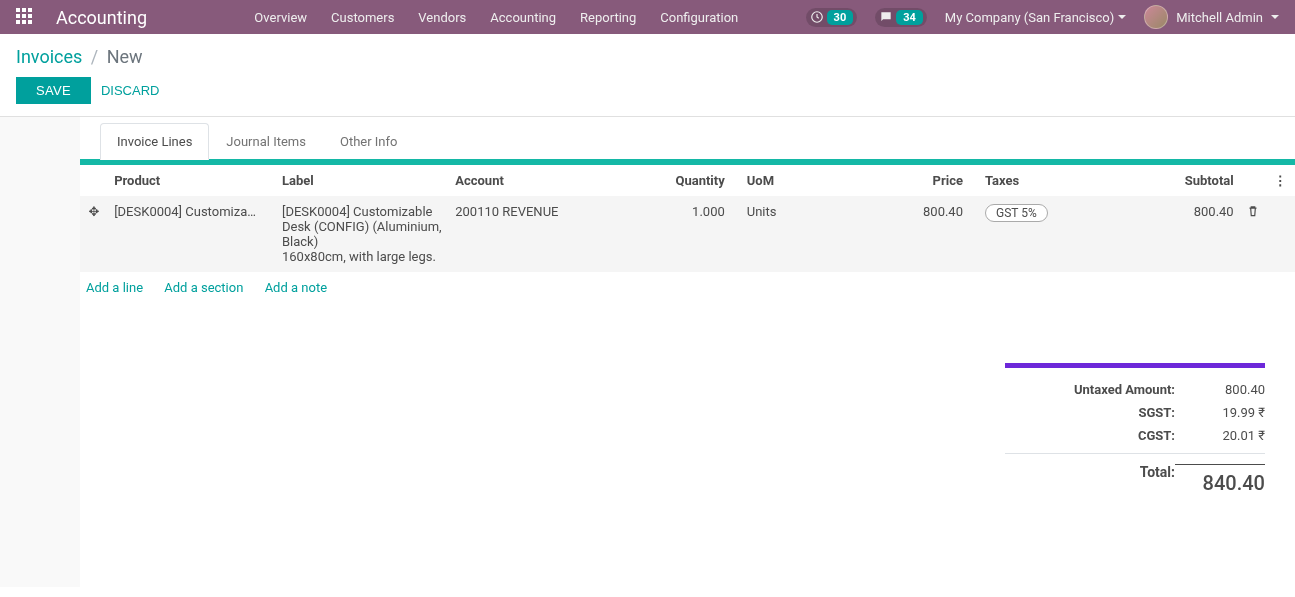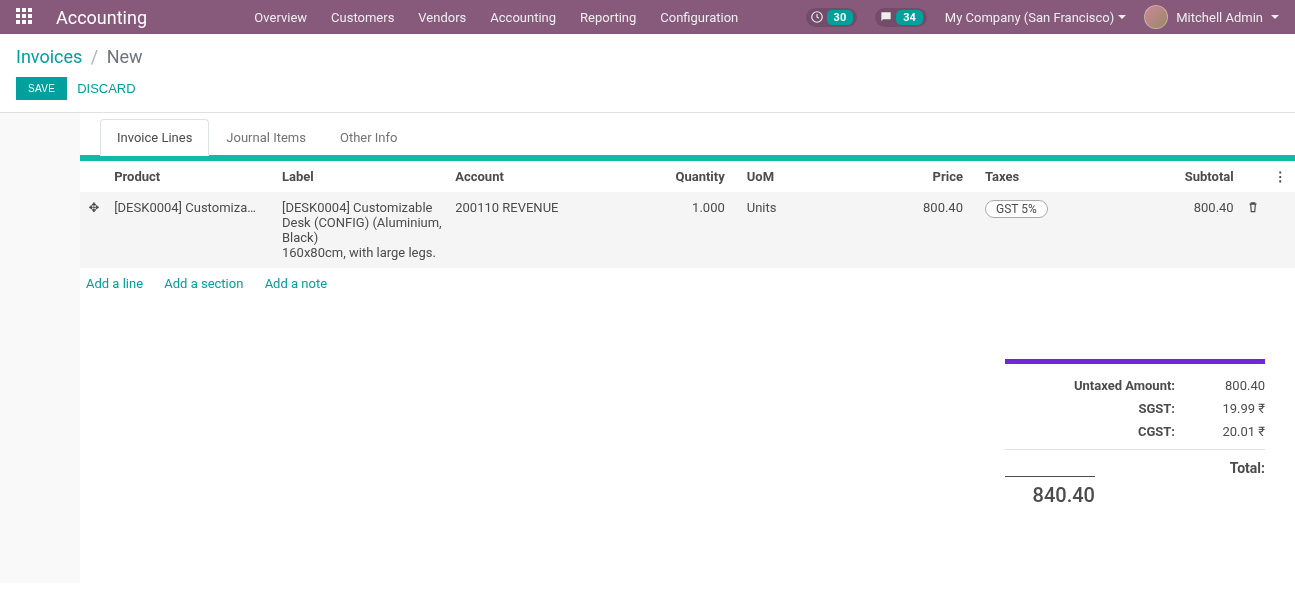--- a/index.html
+++ b/index.html
@@ -20,21 +20,21 @@
 .user-menu { display: flex; align-items: center; gap: 8px; color: #eee; font-size: 13px; cursor: pointer; }
 .avatar { width: 24px; height: 24px; border-radius: 50%; background: linear-gradient(135deg,#c89 0%, #986 100%); border: 1px solid rgba(255,255,255,0.3); }
 .caret { width: 0; height: 0; border-left: 4px solid transparent; border-right: 4px solid transparent; border-top: 4px solid #eee; display: inline-block; }
 
 
 .control-panel { border-bottom: 1px solid #e0e0e0; padding: 12px 16px 12px 16px; }
 .breadcrumb { font-size: 18px; color: #6c757d; margin-bottom: 10px; }
 .breadcrumb a { color: #00A09D; text-decoration: none; }
 .breadcrumb .sep { color: #adb5bd; margin: 0 4px; }
 .cp-buttons { display: flex; gap: 10px; align-items: center; }
-.btn-primary { background: #00A09D; color: #fff; border: none; padding: 6px 12px; font-size: 10px; font-weight: 500; letter-spacing: 0.3px; cursor: pointer; text-transform: uppercase; }
+.btn-primary { background: #00A09D; color: #fff; border: none; padding: 6px 20px; font-size: 13px; font-weight: 500; letter-spacing: 0.3px; cursor: pointer; text-transform: uppercase; }
 .btn-link { background: none; border: none; color: #00A09D; font-size: 13px; font-weight: 400; cursor: pointer; text-transform: uppercase; text-align: center; }
 
 
 .form-container { background: #f9f9f9; padding: 0; display: flex; }
 .form-gutter { width: 80px; background: #f9f9f9; }
 .form-sheet { background: #fff; flex: 1; min-height: 470px; border: none; max-width: 1215px; }
 
 
 .tabs { display: flex; border-bottom: 6px solid #14b8a6; padding-left: 20px; padding-top: 6px; }
 .tab { padding: 10px 16px; font-size: 13px; color: #737373; cursor: pointer; border: 1px solid transparent; border-bottom: none; margin-bottom: -1px; }
@@ -55,21 +55,21 @@
 
 .add-links { padding: 8px 6px 8px 26px; }
 .add-links a { color: #00A09D; text-decoration: none; margin-right: 18px; font-size: 13px; cursor: pointer; }
 
 
 .totals { margin-top: 60px; display: flex; justify-content: flex-end; padding-right: 30px; padding-bottom: 30px; }
 .totals-inner { width: 260px; border-top: 5px solid #6d28d9; padding-top: 10px; }
 .tot-row { display: flex; justify-content: space-between; padding: 4px 0; font-size: 13px; }
 .tot-row .label { font-weight: 700; text-align: right; flex: 1; }
 .tot-row .value { width: 90px; text-align: right; color: #4c4c4c; }
-.tot-row.big { border-top: 1px solid #dee2e6; margin-top: 6px; padding-top: 10px; flex-direction: column; }
+.tot-row.big { border-top: 1px solid #dee2e6; margin-top: 6px; padding-top: 10px; }
 .tot-row.big .label { font-weight: 700; font-size: 14px; }
 .tot-row.big .value { font-size: 20px; font-weight: 500; border-top: 1px solid #4c4c4c; padding-top: 6px; }
 </style>
 </head>
 <body>
 
 <div class="topbar">
   <div class="apps-icon">
     <span></span>
       <span></span>

